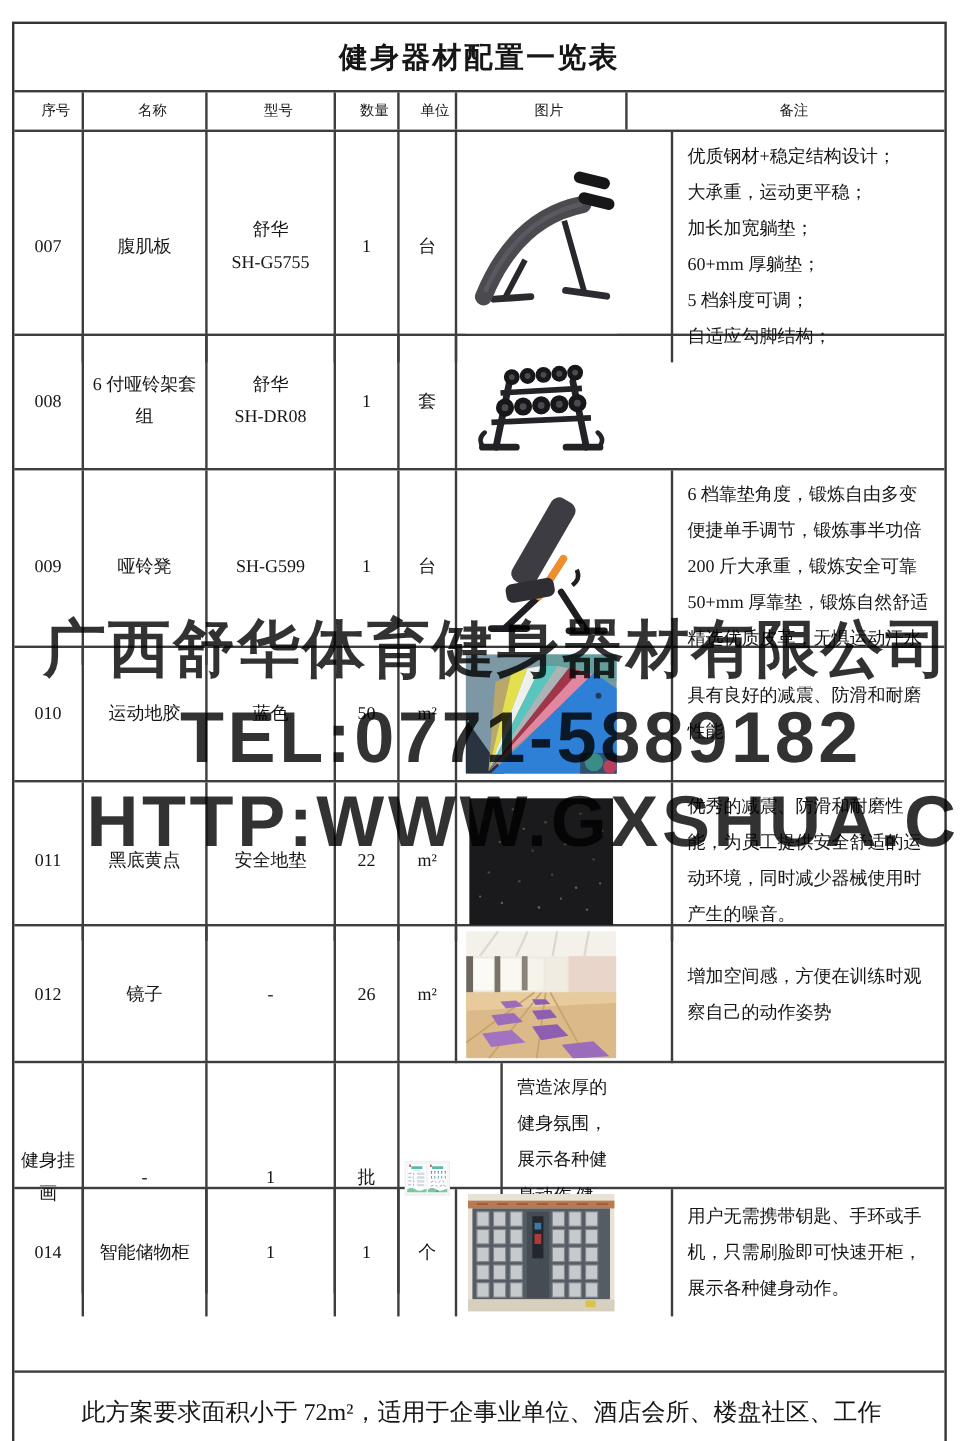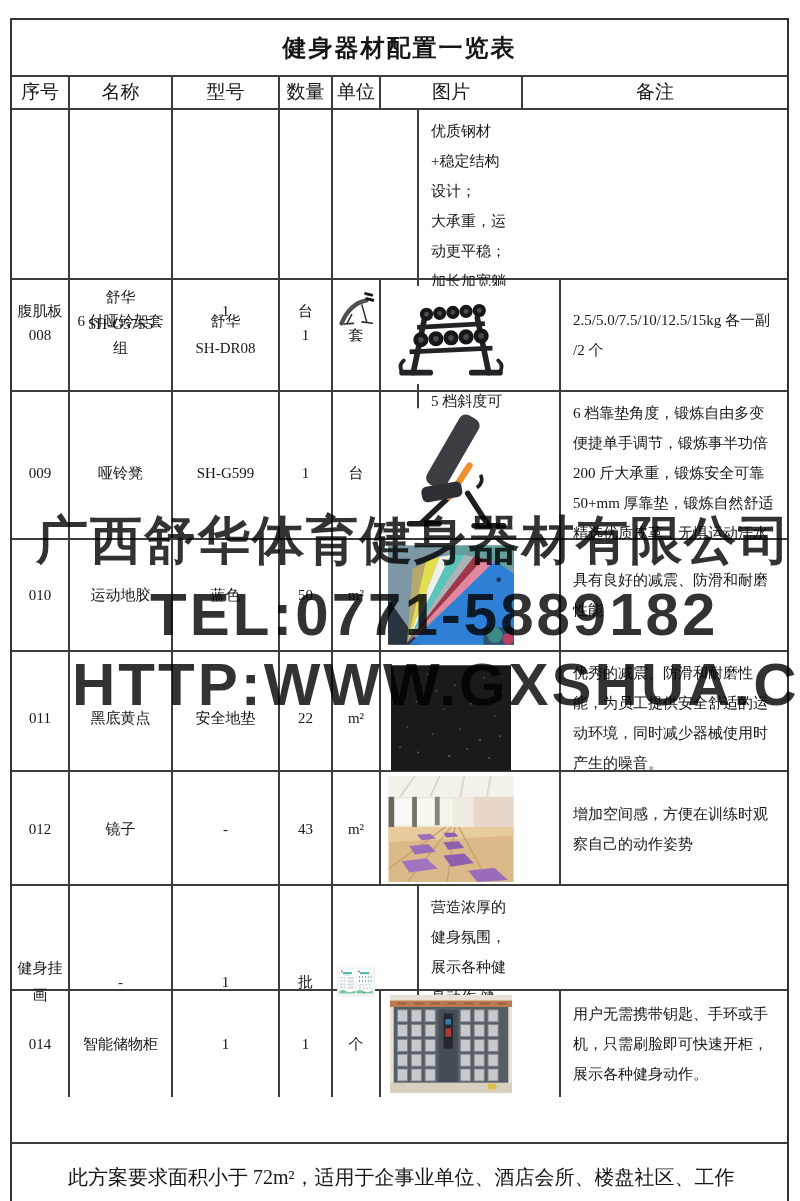--- a/index.html
+++ b/index.html
@@ -33,21 +33,21 @@
   .c {
     border-left: 2px solid #3d3d3d;
     display: flex; align-items: center; justify-content: center;
     text-align: center;
     padding: 2px 3px;
     font-size: 15px;
     line-height: 1.8;
     white-space: pre-line;
   }
   .c:first-child { border-left: none; }
-  .hdr .c { font-size: 19px; line-height: 1.2; }
+  .hdr .c { font-size: 12px; line-height: 1.2; padding-left: 16px; }
   .hdr { height: 33px; }
   .remark {
     justify-content: flex-start;
     text-align: left;
     padding: 6px 12px;
     line-height: 2.0;
     margin-left: 38px;
   }
   .photo { padding: 4px; }
   .r007 { height: 170px; } .r008 { height: 112px; } .r009 { height: 148px; }
@@ -90,20 +90,21 @@
       <div class="c">序号</div>
       <div class="c">名称</div>
       <div class="c">型号</div>
       <div class="c">数量</div>
       <div class="c">单位</div>
       <div class="c">图片</div>
       <div class="c">备注</div>
     </div>
 
     <div class="row r007">
+      <div class="c">007</div>
       <div class="c">腹肌板</div>
       <div class="c">舒华
 SH-G5755</div>
       <div class="c">1</div>
       <div class="c">台</div>
       <div class="c photo">
         <svg width="128" height="144" viewBox="0 0 132 150">
           <rect width="132" height="150" fill="#ffffff"></rect>
           <path d="M86,52 L104,116 M52,86 L34,120" stroke="#28282c" stroke-width="5" fill="none"></path>
           <rect x="22" y="116" width="38" height="6" rx="3" fill="#2c2c30" transform="rotate(-4 41 119)"></rect>
@@ -164,22 +165,20 @@
             <g fill="#4a4a52">
                 <circle cx="34" cy="57" r="3"></circle>
                 <circle cx="50" cy="56" r="3"></circle>
                 <circle cx="66" cy="55" r="3"></circle>
                 <circle cx="82" cy="54" r="3"></circle>
                 <circle cx="98" cy="53" r="3"></circle>
               </g>
           </g>
         </svg>
       </div>
-      <div class="c remark">2.5/5.0/7.5/10/12.5/15kg 各一副
-/2 个</div>
     </div>
 
     <div class="row r009">
       <div class="c">009</div>
       <div class="c">哑铃凳</div>
       <div class="c">SH-G599</div>
       <div class="c">1</div>
       <div class="c">台</div>
       <div class="c photo">
         <svg width="122" height="132" viewBox="0 0 132 140">
@@ -263,21 +262,21 @@
           </g>
         </svg>
       </div>
       <div class="c remark">优秀的减震、防滑和耐磨性能，为员工提供安全舒适的运动环境，同时减少器械使用时产生的噪音。</div>
     </div>
 
     <div class="row r012">
       <div class="c">012</div>
       <div class="c">镜子</div>
       <div class="c">-</div>
-      <div class="c">43</div>
+      <div class="c">26</div>
       <div class="c">m²</div>
       <div class="c photo">
         <svg width="126" height="106" viewBox="0 0 132 112">
           <rect width="132" height="22" fill="#f4f1ea"></rect>
           <path d="M12,22 L28,0 M44,22 L54,0 M76,22 L80,0 M104,22 L108,0" stroke="#ddd8cc" stroke-width="2"></path>
           <rect y="22" width="132" height="32" fill="#efe8df"></rect>
           <rect x="6" y="24" width="18" height="28" fill="#fbfaf6"></rect>
           <rect x="30" y="24" width="18" height="28" fill="#faf8f2"></rect>
           <rect x="54" y="24" width="14" height="28" fill="#f6f3ea"></rect>
           <rect x="70" y="24" width="18" height="28" fill="#f1ece1"></rect>

